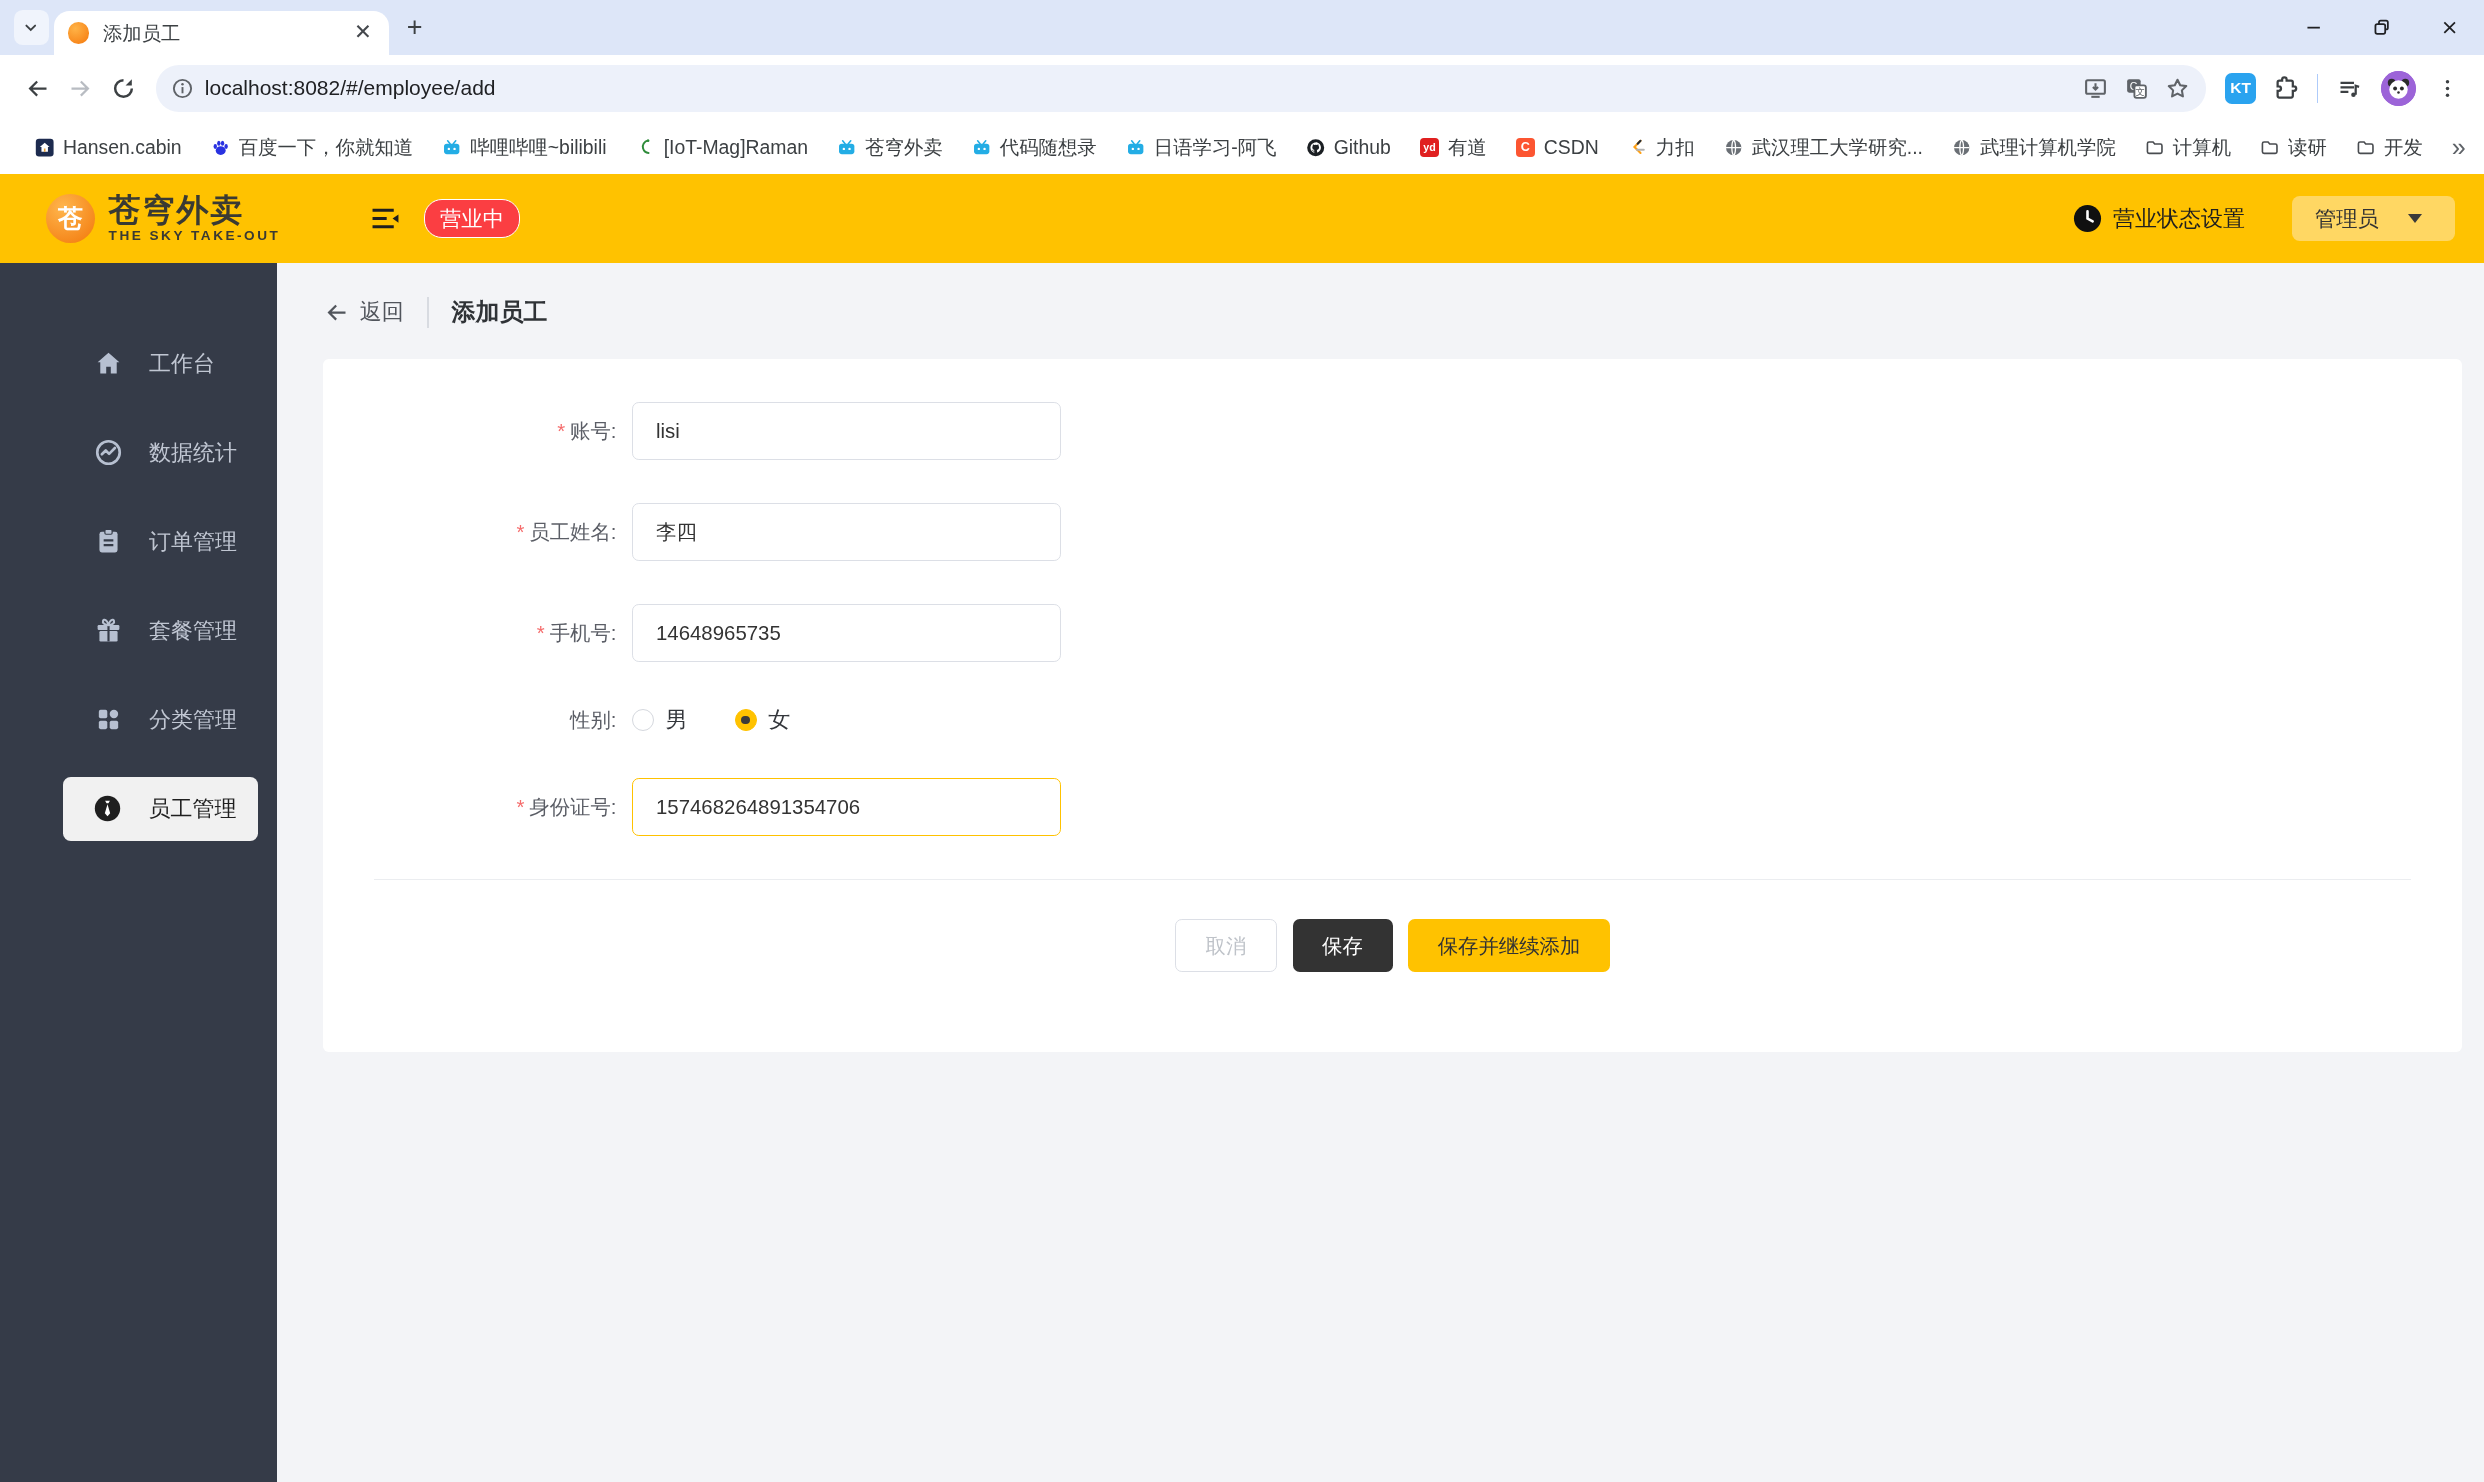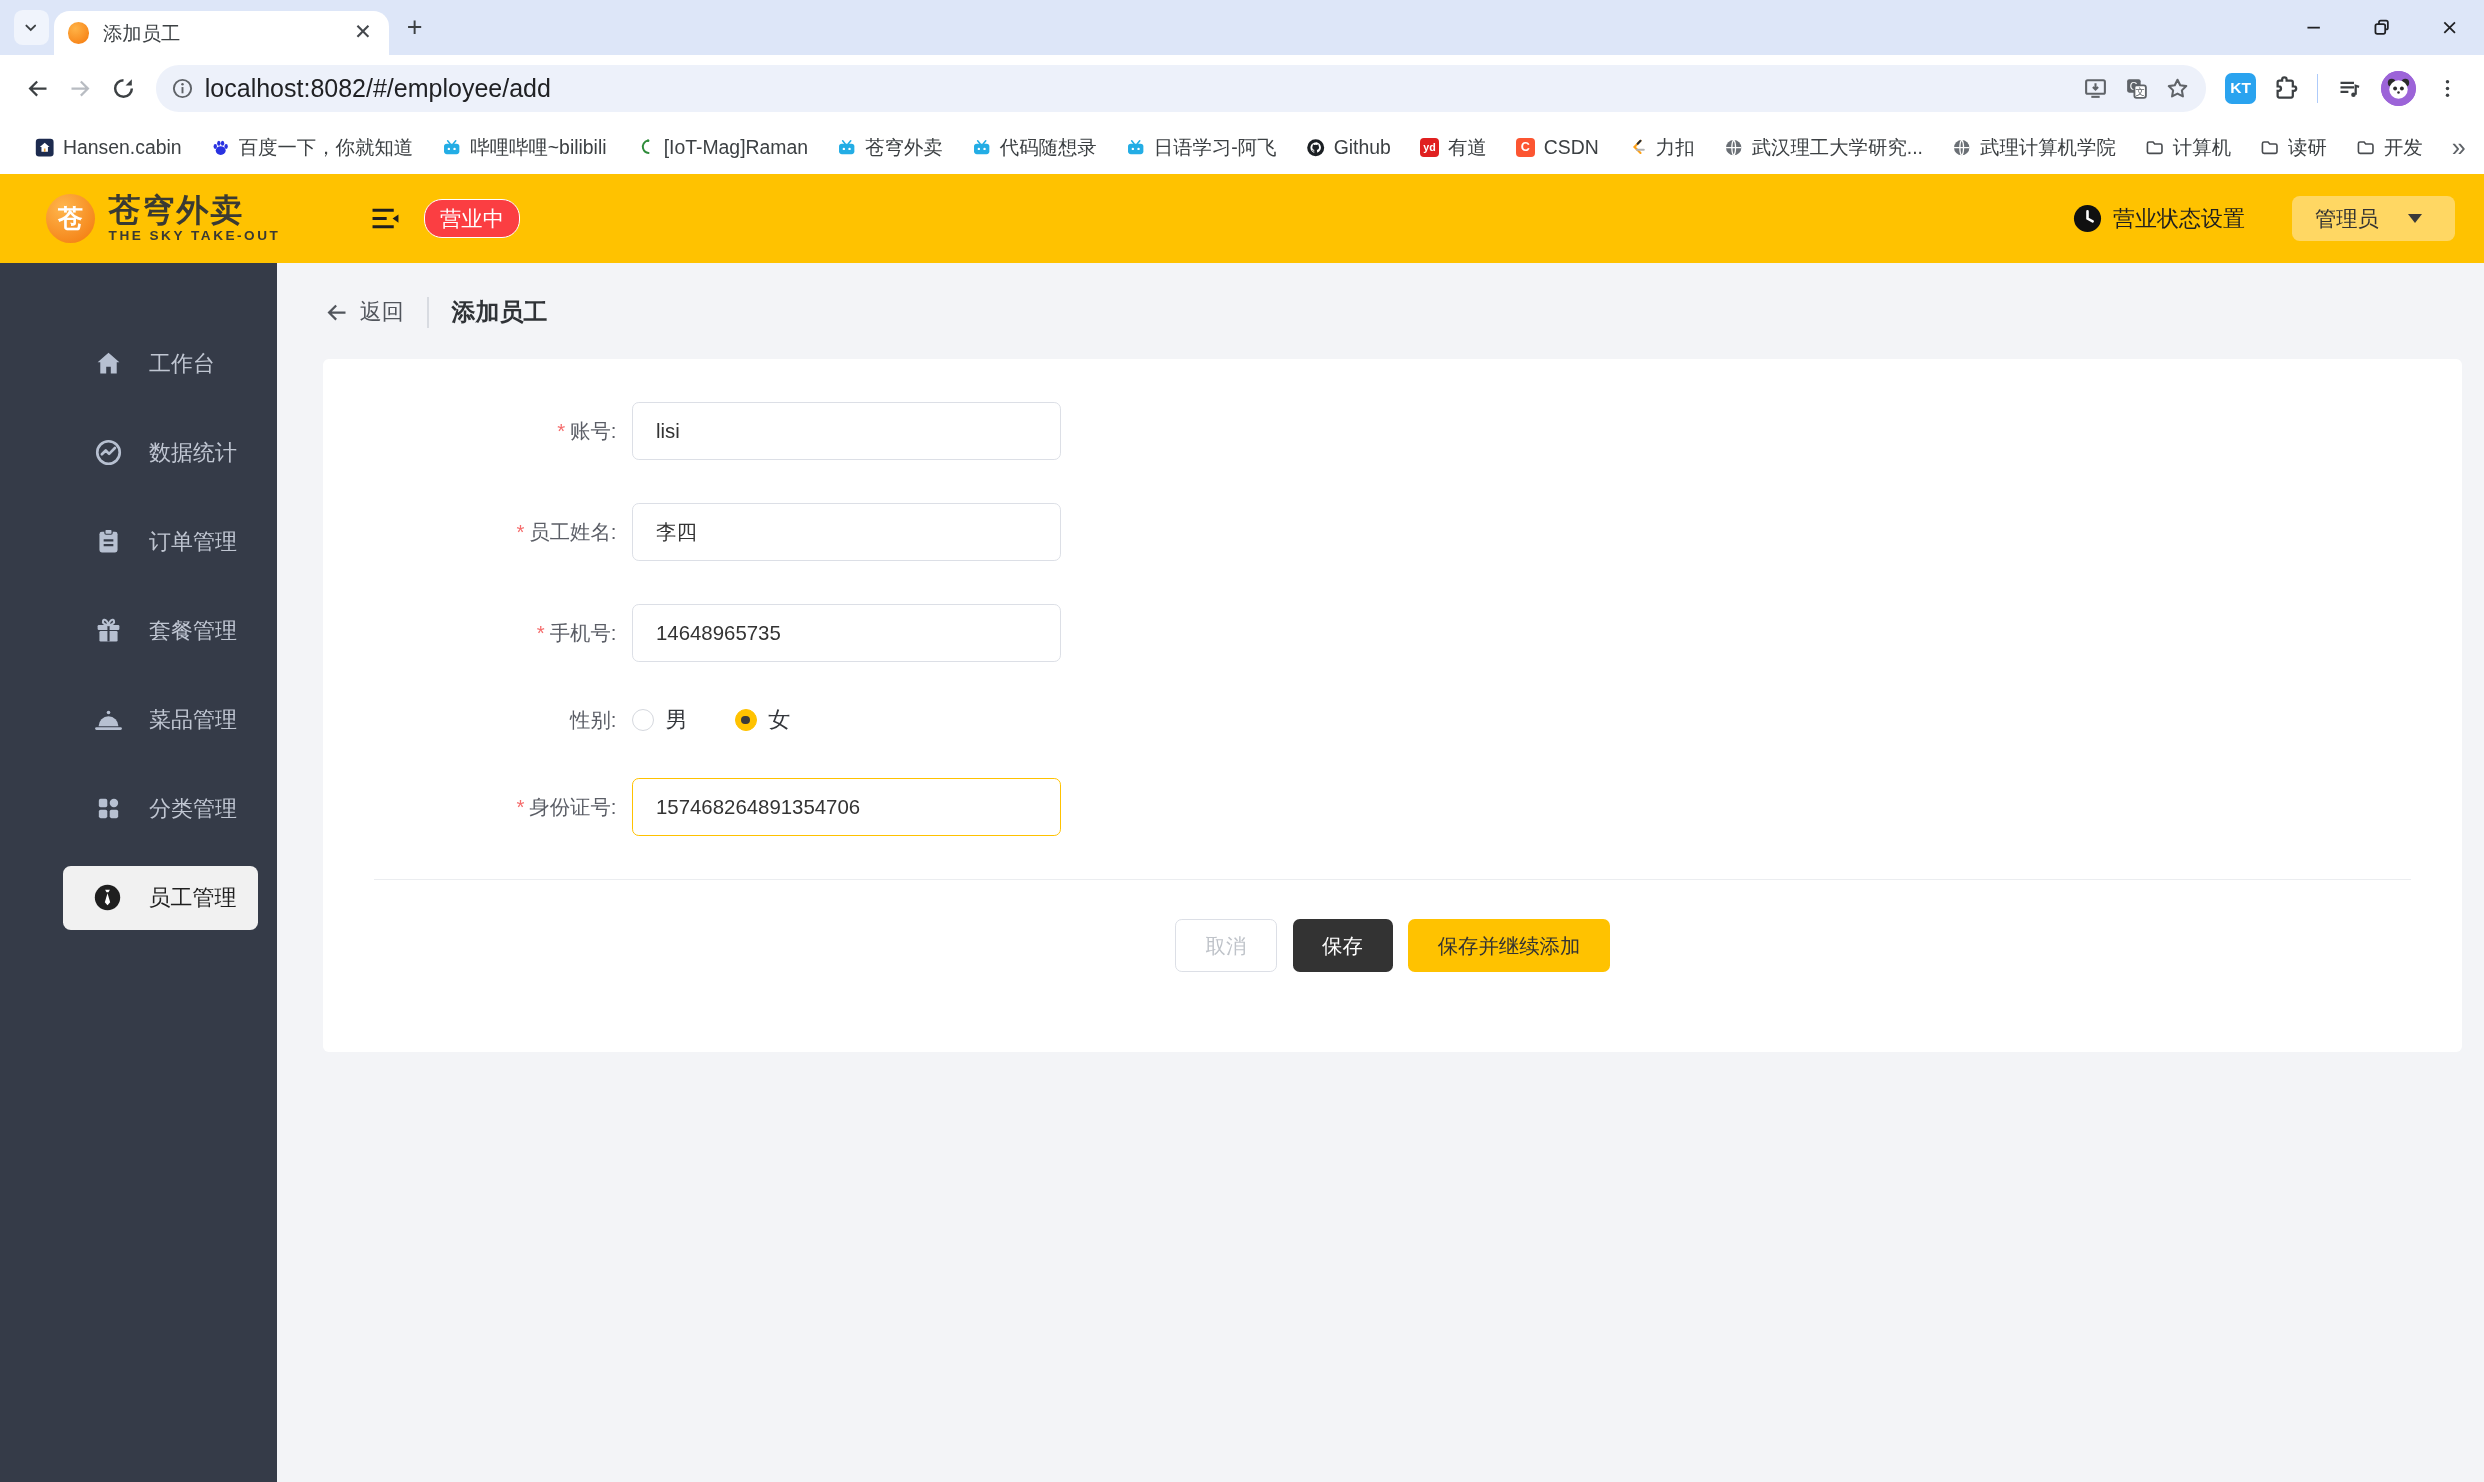--- a/index.html
+++ b/index.html
@@ -22,21 +22,21 @@
   .newtab-btn { width:35px; height:35px; margin:0 0 9.7px 7.8px; display:flex; align-items:center;
     justify-content:center; font-size:27px; color:#3c4043; }
   .win-controls { margin-left:auto; display:flex; align-self:flex-start; height:55px; }
   .win-btn { width:68px; height:55px; display:flex; align-items:center; justify-content:center; color:#202124; }
 
   .toolbar { height:66px; background:#fff; display:flex; align-items:center; padding:0 15.5px; flex:0 0 auto; }
   .nav-btn { width:43px; height:43px; display:flex; align-items:center; justify-content:center; border-radius:50%; }
   .omnibox { flex:1; height:47px; background:#edf1fa; border-radius:23px; margin:0 11.6px;
     display:flex; align-items:center; padding:0 7.8px 0 7.8px; }
   .omni-info { width:37px; height:37px; display:flex; align-items:center; justify-content:center; }
-  .omni-url { font-size:25px; color:#202124; margin-left:3.9px; flex:1; }
+  .omni-url { font-size:21px; color:#202124; margin-left:3.9px; flex:1; }
   .omni-icon { width:41px; height:41px; display:flex; align-items:center; justify-content:center; }
   .ext-kt { width:31px; height:31px; border-radius:6.8px; background:#2aa3ef; color:#fff; font-weight:700;
     font-size:15.5px; display:flex; align-items:center; justify-content:center; margin:0 7.8px; }
   .tb-sep { width:1.9px; height:29px; background:#aecbfa; margin:0 9.7px; }
   .avatar { width:35px; height:35px; border-radius:50%; background:#9c64d8; margin:0 9.7px;
     display:flex; align-items:center; justify-content:center; overflow:hidden; }
 
   .bookmarks { height:53px; background:#fff; display:flex; align-items:center; padding:0 19.4px 0 15.5px; flex:0 0 auto; }
   .bm-sep { width:1.9px; height:27px; background:#dadce0; margin:0 13.6px 0 5.8px; }
   .bm { display:flex; align-items:center; margin-right:29px; white-space:nowrap; }
@@ -440,32 +440,20 @@
                 <path d="M12 7.5C9 7.5 6.8 5.8 7.5 4c.7-1.8 3.5-1 4.5 3.5 1-4.5 3.8-5.3 4.5-3.5.7 1.8-1.5 3.5-4.5 3.5z" fill="none" stroke="#b7c0d1" stroke-width="1.8"></path>
               </svg>
           </span>
           <span class="nav-label">套餐管理</span>
         </div>
       </div>
       <div class="nav-item">
         <div class="nav-inner">
           <span class="nav-icon">
             <svg width="29" height="29" viewBox="0 0 24 24">
-                <circle cx="12" cy="6.2" r="1.5" fill="#b7c0d1"></circle>
-                <path d="M3.8 17.5a8.2 8.2 0 0 1 16.4 0z" fill="#b7c0d1"></path>
-                <path d="M2 19.5h20" stroke="#b7c0d1" stroke-width="2.2" stroke-linecap="round"></path>
-              </svg>
-          </span>
-          <span class="nav-label">菜品管理</span>
-        </div>
-      </div>
-      <div class="nav-item">
-        <div class="nav-inner">
-          <span class="nav-icon">
-            <svg width="29" height="29" viewBox="0 0 24 24">
                 <rect x="4" y="4" width="7" height="7" rx="1.5" fill="#b7c0d1"></rect>
                 <rect x="13" y="4" width="7" height="7" rx="3.5" fill="#b7c0d1"></rect>
                 <rect x="4" y="13" width="7" height="7" rx="1.5" fill="#b7c0d1"></rect>
                 <rect x="13" y="13" width="7" height="7" rx="1.5" fill="#b7c0d1"></rect>
               </svg>
           </span>
           <span class="nav-label">分类管理</span>
         </div>
       </div>
       <div class="nav-item active">

